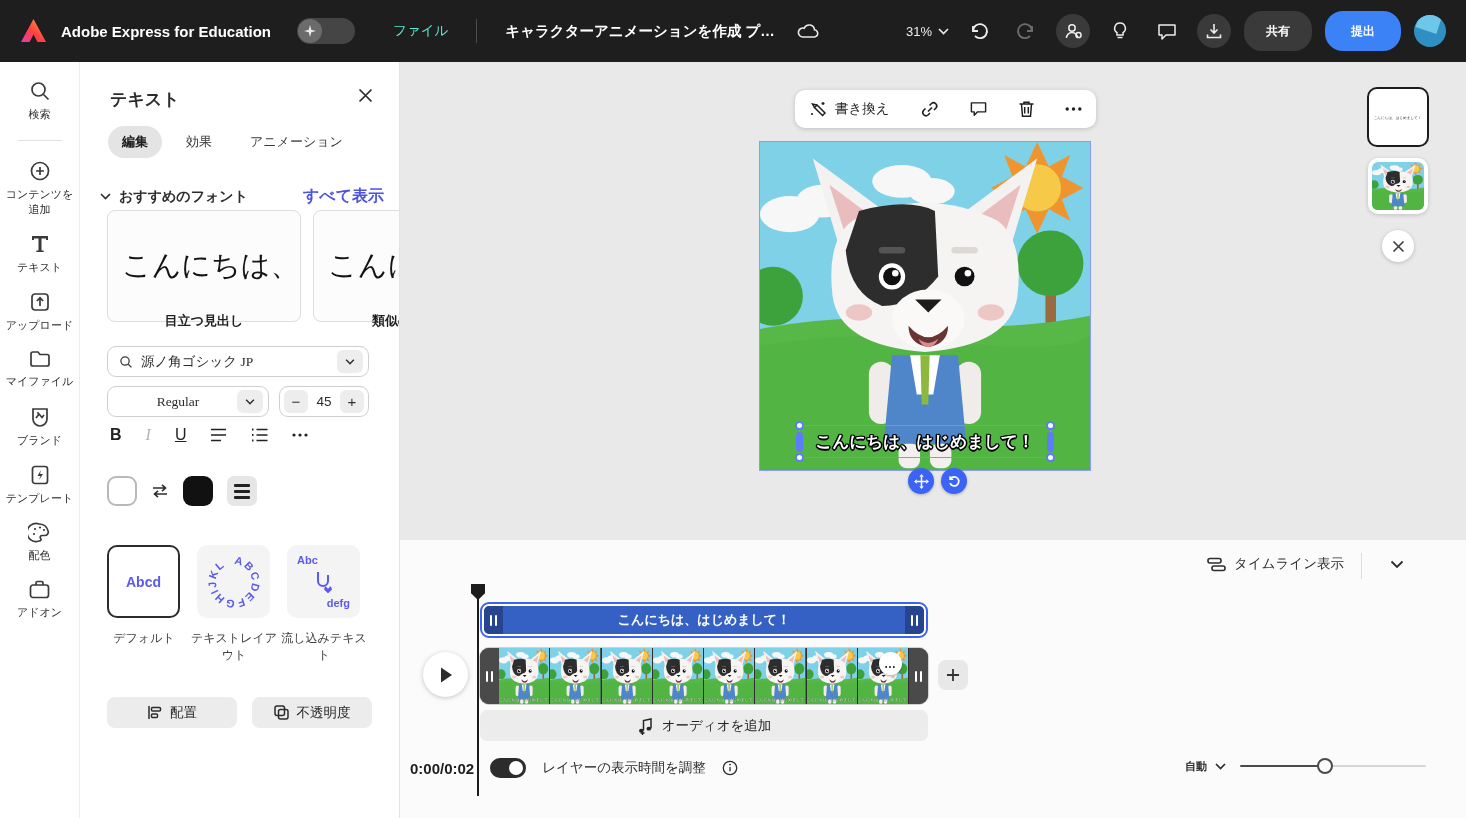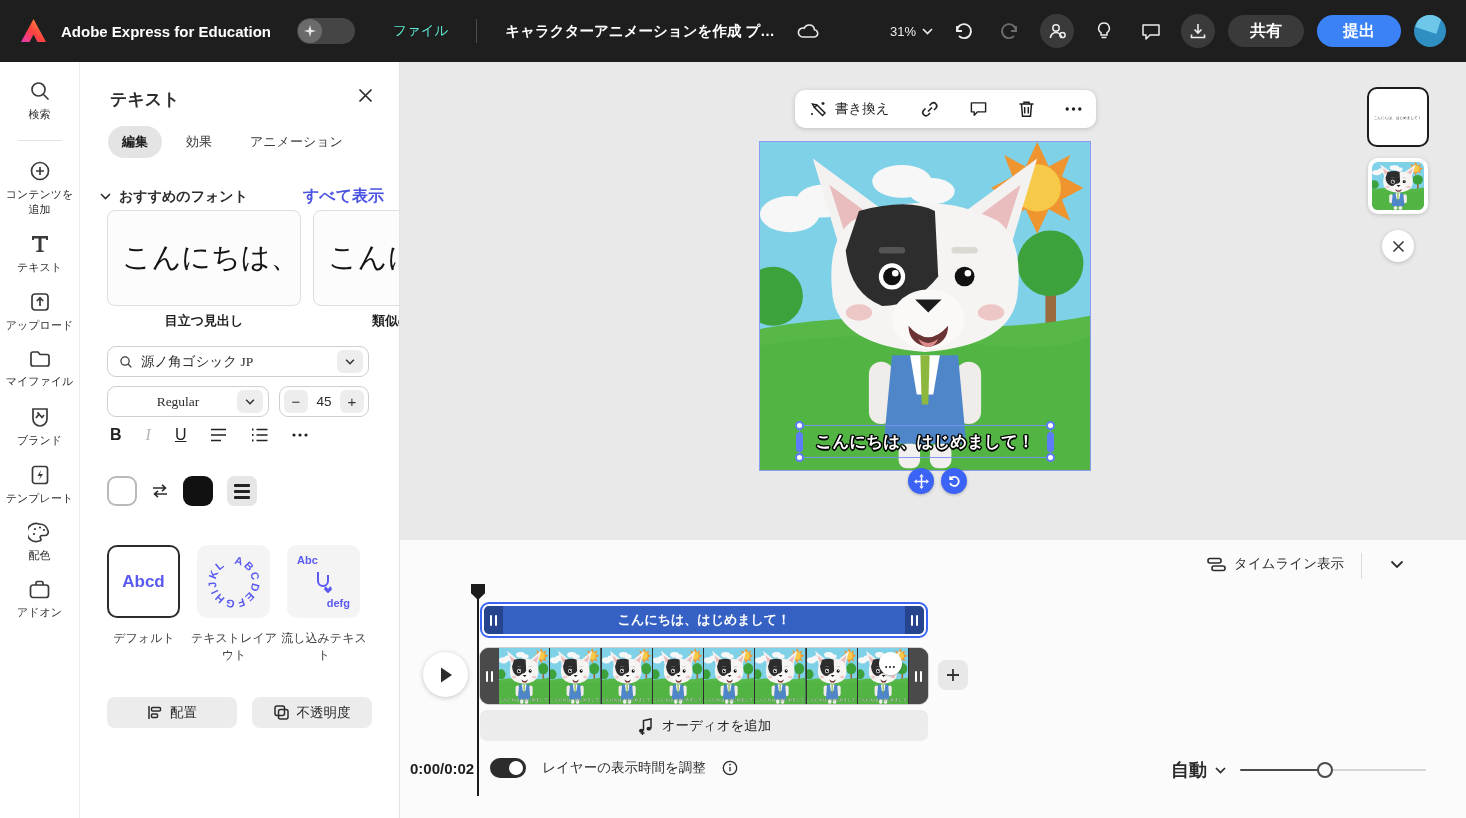--- a/index.html
+++ b/index.html
@@ -20,21 +20,21 @@
   .file-label { color:#5eead4; font-size:13.5px; margin-left:26px; cursor:pointer;}
   .tb-divider { width:1px; height:24px; background:#4d4d4d; margin:0 16px;}
   .doc-title { color:#fff; font-size:14.5px; font-weight:bold; white-space:nowrap;}
   .cloud { margin-left:10px;}
   .tb-right { margin-left:auto; display:flex; align-items:center; gap:13px;}
   .zoom-group { display:flex; align-items:center; gap:6px; color:#ededed; font-size:13px; cursor:pointer;}
   .icon-btn { width:34px; height:34px; border-radius:50%; display:flex; align-items:center;
               justify-content:center; cursor:pointer;}
   .icon-btn.circled { background:#3a3a3a;}
   .dim { opacity:.38;}
-  .pill-btn { height:32px; padding:0 22px; border-radius:18px; border:none; font-size:16px;
+  .pill-btn { height:40px; padding:0 22px; border-radius:18px; border:none; font-size:12px;
               font-weight:bold; cursor:pointer; display:flex; align-items:center; font-family:Liberation Serif, serif;}
   .share-btn { background:#3a3a3a; color:#fff;}
   .submit-btn { background:#3b82f6; color:#fff; padding:0 26px;}
   .avatar { width:32px; height:32px; border-radius:50%; background:#2f8fc2; overflow:hidden; position:relative; cursor:pointer;}
   .avatar::after { content:""; position:absolute; left:4px; top:-4px; width:22px; height:20px;
                    background:#6ec7e8; transform:rotate(18deg);}
 
   
   .rail { position:absolute; left:0; top:62px; width:80px; height:756px; background:#fff;
           border-right:1px solid #ececec; display:flex; flex-direction:column; align-items:center;
@@ -48,21 +48,21 @@
   .panel { position:absolute; left:80px; top:62px; width:320px; height:756px; background:#fff;
            overflow:hidden; z-index:30; border-right:1px solid #e3e3e3;}
   .panel-title { position:absolute; left:30px; top:26px; font-size:17px; font-weight:bold;}
   .panel-close { position:absolute; right:26px; top:26px; cursor:pointer;}
   .tabs { position:absolute; left:28px; top:64px; display:flex; align-items:center; gap:10px;}
   .tab { font-size:13px; color:#3a3a3a; padding:7px 14px; border-radius:16px; cursor:pointer; white-space:nowrap;}
   .tab.active { background:#e4e4e4; font-weight:bold; color:#1c1c1c;}
   .sect-row { position:absolute; left:20px; top:124px; width:284px; display:flex; align-items:center;}
   .sect-title { font-size:14px; font-weight:bold; margin-left:8px;}
   .show-all { margin-left:auto; font-size:16px; color:#4b53e1; font-weight:bold; cursor:pointer;text-align:right;}
-  .font-card { position:absolute; top:148px; height:96px; background:#fcfcfc; border:1px solid #ddd;
+  .font-card { position:absolute; top:148px; height:112px; background:#fcfcfc; border:1px solid #ddd;
                border-radius:8px; display:flex; align-items:center; padding-left:14px; overflow:hidden; cursor:pointer;}
   .font-card .prev { font-size:29px; color:#141414; white-space:nowrap;}
   .font-card-1 { left:27px; width:194px;}
   .font-card-2 { left:233px; width:180px;}
   .font-card-lbl { position:absolute; top:250px; font-size:13px; font-weight:bold; color:#1f1f1f; white-space:nowrap;}
   .fc-lbl-1 { left:27px; width:194px; text-align:center;}
   .fc-lbl-2 { left:292px;}
   .select-box { position:absolute; border:1px solid #cfcfcf; border-radius:9px; background:#fff;
                 display:flex; align-items:center; padding:0 5px 0 11px; cursor:pointer;font-family:Liberation Serif, serif;}
   .family-box { left:27px; top:284px; width:262px; height:31px;}
@@ -85,21 +85,21 @@
   .swatch { width:30px; height:30px; border-radius:9px; cursor:pointer;}
   .swatch.white { background:#fff; border:2px solid #b9b9b9;}
   .swatch.black { background:#111;}
   .stroke-btn { width:30px; height:30px; border-radius:7px; background:#e6e6e6; display:flex;
                 flex-direction:column; align-items:center; justify-content:center; gap:3px; cursor:pointer;}
   .stroke-btn i { display:block; width:16px; background:#222; border-radius:1px;}
   .style-cards { position:absolute; left:27px; top:483px; display:flex; gap:17px;}
   .style-card { width:73px; height:73px; border-radius:10px; background:#f4f4f5; display:flex;
                 align-items:center; justify-content:center; cursor:pointer; position:relative;}
   .style-card.selected { background:#fff; border:2px solid #2c2c2c;}
-  .style-card .abcd { color:#5a5af0; font-weight:bold; font-size:17px;}
+  .style-card .abcd { color:#5a5af0; font-weight:bold; font-size:14px;}
   .style-card-lbl { position:absolute; top:568px; font-size:12px; color:#3f3f3f; text-align:center;
                     line-height:1.45; width:90px;}
   .sc-lbl-1 { left:19px;}  .sc-lbl-2 { left:109px;}  .sc-lbl-3 { left:199px;}
   .flow-card { display:flex; flex-direction:column; padding:9px 10px; align-items:stretch; justify-content:space-between;}
   .flow-card .t { color:#5a5af0; font-weight:bold; font-size:11px; align-self:flex-start;}
   .flow-card .b { color:#5a5af0; font-weight:bold; font-size:11px; align-self:flex-end;}
   .panel-btm { position:absolute; top:635px; left:27px; display:flex; gap:15px;}
   .gray-btn { height:31px; border:none; border-radius:8px; background:#ececec; color:#262626;
               font-size:13.5px; display:flex; align-items:center; justify-content:center; gap:8px;
               cursor:pointer; font-family:inherit;}
@@ -177,21 +177,21 @@
   .play-btn { position:absolute; left:23px; top:112px; width:45px; height:45px; border-radius:50%;
               background:#fff; box-shadow:0 1px 5px rgba(0,0,0,.22); display:flex; align-items:center;
               justify-content:center; cursor:pointer; border:none;}
   .tl-bottom { position:absolute; left:10px; top:218px; display:flex; align-items:center; gap:16px;}
   .time-lbl { font-size:15px; font-weight:bold; color:#1d1d1d;}
   .mini-toggle { width:36px; height:20px; border-radius:10px; background:#2c2c2c; position:relative; cursor:pointer;}
   .mini-toggle::after { content:""; position:absolute; right:3px; top:3px; width:14px; height:14px;
                         border-radius:50%; background:#fff;}
   .adjust-lbl { font-size:13.5px; color:#2c2c2c;}
   .tl-right { position:absolute; right:40px; top:218px; display:flex; align-items:center; gap:14px;}
-  .auto-lbl { font-size:18px; font-weight:bold; color:#2c2c2c; display:flex; align-items:center; gap:8px; cursor:pointer;}
+  .auto-lbl { font-size:11px; font-weight:bold; color:#2c2c2c; display:flex; align-items:center; gap:8px; cursor:pointer;}
   .zoom-slider { position:relative; width:186px; height:16px; cursor:pointer;}
   .zs-track-a { position:absolute; left:0; top:7px; width:85px; height:2px; background:#4a4a4a; border-radius:1px;}
   .zs-track-b { position:absolute; left:85px; top:7px; right:0; height:2px; background:#d6d6d6; border-radius:1px;}
   .zs-handle { position:absolute; left:77px; top:0; width:16px; height:16px; border-radius:50%;
                background:#fbfbfb; border:2px solid #4a4a4a;}
 </style>
 </head>
 <body>
 
 <svg width="0" height="0" style="position:absolute" aria-hidden="true">

